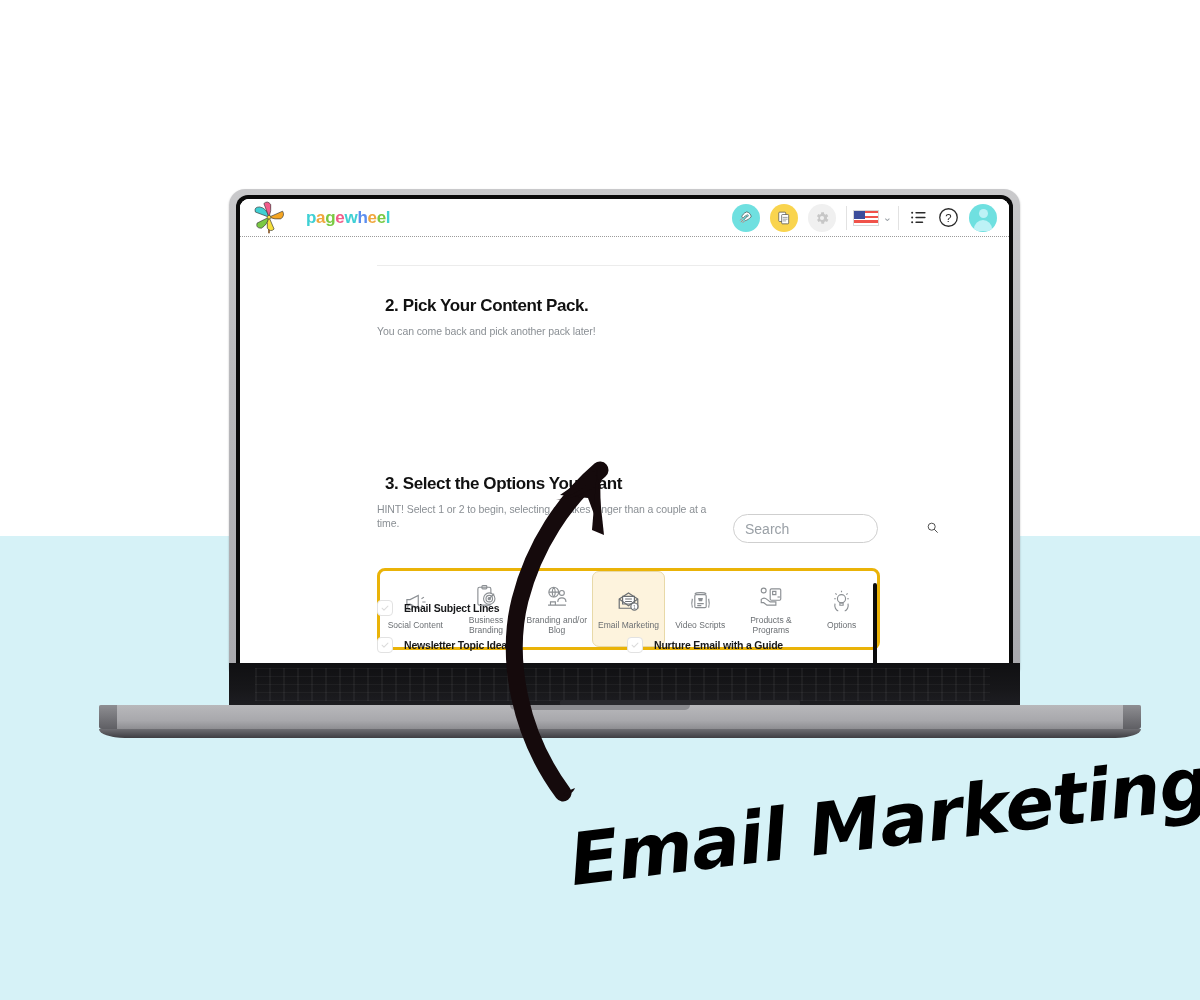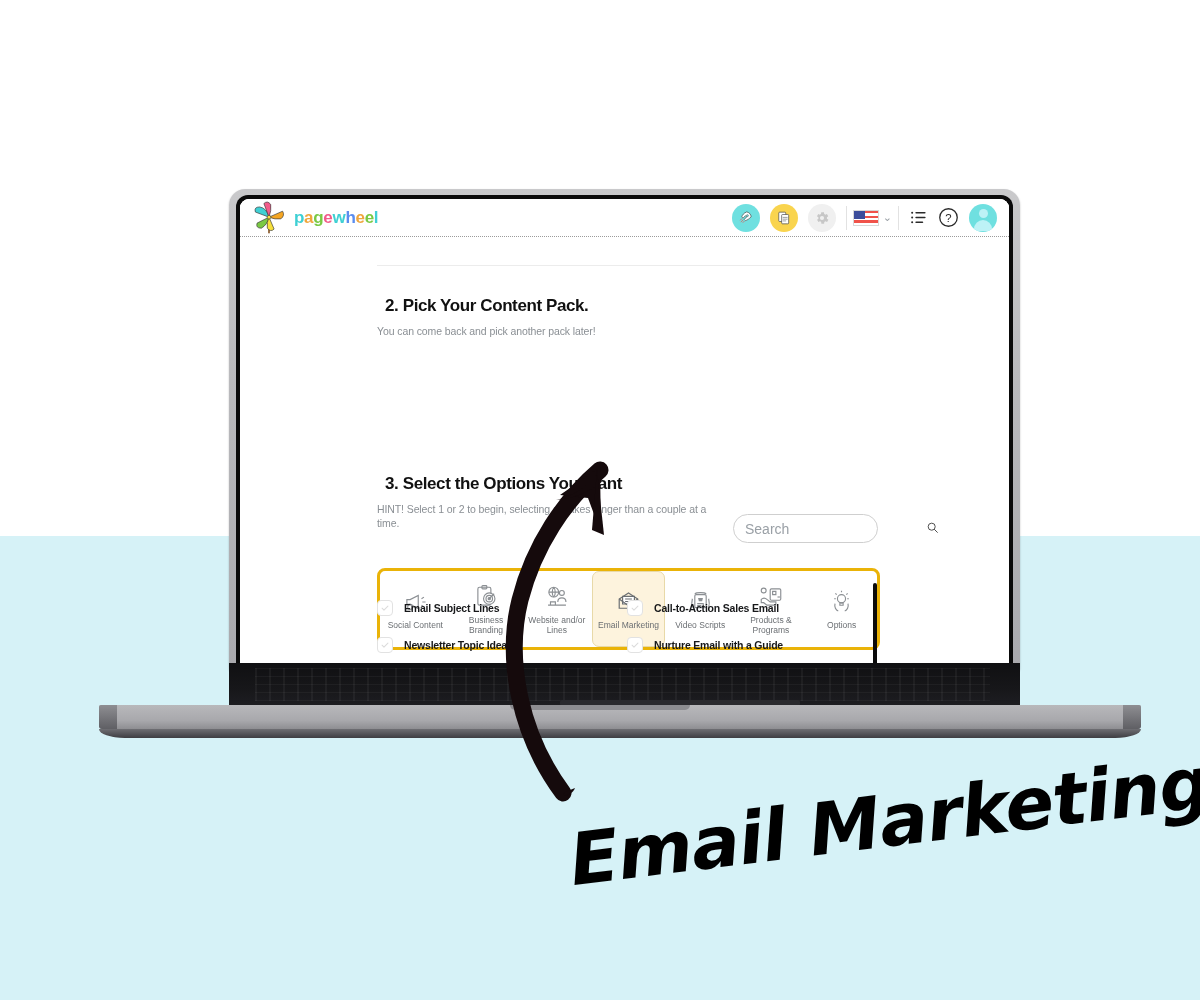--- a/index.html
+++ b/index.html
@@ -89,21 +89,21 @@
     background:linear-gradient(180deg,#8e8e92,#5f5f64); border-radius:0 2px 3px 0;}
 
   
   .app { position: absolute; left: 0; top: 0; width: 769px; height: 468px; background:#fff; }
   .topbar {
     position: absolute; left: 0; top: 0; width: 769px; height: 38px;
     background: #ffffff;
     border-bottom: 1px dotted #9b9b9b;
     display: flex; align-items: center;
   }
-  .brand { display:flex; align-items:center; gap:8px; padding-left: 12px; }
+  .brand { display:flex; align-items:center; gap:20px; padding-left: 12px; }
   .pinwheel { width: 34px; height: 34px; position: relative; }
   .brandtext { font-size: 17px; font-weight: 700; letter-spacing: -0.3px; line-height:1; }
   .brandtext span { display:inline-block; }
 
   .topicons { margin-left:auto; display:flex; align-items:center; gap:10px; padding-right: 12px; }
   .circ-icon {
     width: 28px; height: 28px; border-radius: 50%;
     display:flex; align-items:center; justify-content:center; font-size: 15px;
   }
   .c-rocket { background:#6fe0e0; }
@@ -296,21 +296,21 @@
               <div class="pack">
                 <div class="pack-ico">
                   <svg width="28" height="26" viewBox="0 0 32 32" fill="none" stroke="#8b8f93" stroke-width="1.4">
                     <circle cx="12" cy="10" r="6"></circle>
                     <path d="M6 10h12M12 4c2.5 3 2.5 9 0 12M12 4c-2.5 3-2.5 9 0 12"></path>
                     <circle cx="22" cy="11" r="3"></circle>
                     <path d="M17 22c0-3 2-5 5-5s5 2 5 5"></path>
                     <path d="M5 26h22M8 22h6v4H8z"></path>
                   </svg>
                 </div>
-                <div class="pack-lbl">Website and/or Lines</div>
+                <div class="pack-lbl">Branding and/or Blog</div>
               </div>
               <div class="pack selected">
                 <div class="pack-ico">
                   <svg width="29" height="27" viewBox="0 0 32 32" fill="none" stroke="#6b6f73" stroke-width="1.4">
                     <path d="M5 13l11-7 11 7v11H5z"></path>
                     <path d="M9 10h14v9H9z" fill="#fff"></path>
                     <path d="M12 13h8M12 16h8"></path>
                     <path d="M5 13l11 8 11-8"></path>
                     <circle cx="23" cy="22" r="4.2" fill="#fff"></circle>
                     <text x="23" y="24.3" text-anchor="middle" font-size="6" fill="#6b6f73" font-family="Liberation Sans, sans-serif" stroke="none">1</text>
@@ -370,28 +370,20 @@
 
           <div class="options" id="options">
               <div class="optrow">
                 <div class="optcol">
                   <div class="cbx">
                     <svg width="10" height="10" viewBox="0 0 24 24">
                       <path d="M5 12.5l4.5 4.5L19 7.5" fill="none" stroke="#dcdcdc" stroke-width="2.6" stroke-linecap="round" stroke-linejoin="round"></path>
                     </svg>
                   </div>
                   <span class="opt-lbl">Email Subject Lines</span>
-                </div>
-                <div class="optcol">
-                  <div class="cbx">
-                    <svg width="10" height="10" viewBox="0 0 24 24">
-                      <path d="M5 12.5l4.5 4.5L19 7.5" fill="none" stroke="#dcdcdc" stroke-width="2.6" stroke-linecap="round" stroke-linejoin="round"></path>
-                    </svg>
-                  </div>
-                  <span class="opt-lbl">Call-to-Action Sales Email</span>
                 </div>
               </div>
               <div class="optrow">
                 <div class="optcol">
                   <div class="cbx">
                     <svg width="10" height="10" viewBox="0 0 24 24">
                       <path d="M5 12.5l4.5 4.5L19 7.5" fill="none" stroke="#dcdcdc" stroke-width="2.6" stroke-linecap="round" stroke-linejoin="round"></path>
                     </svg>
                   </div>
                   <span class="opt-lbl">Newsletter Topic Ideas</span>

